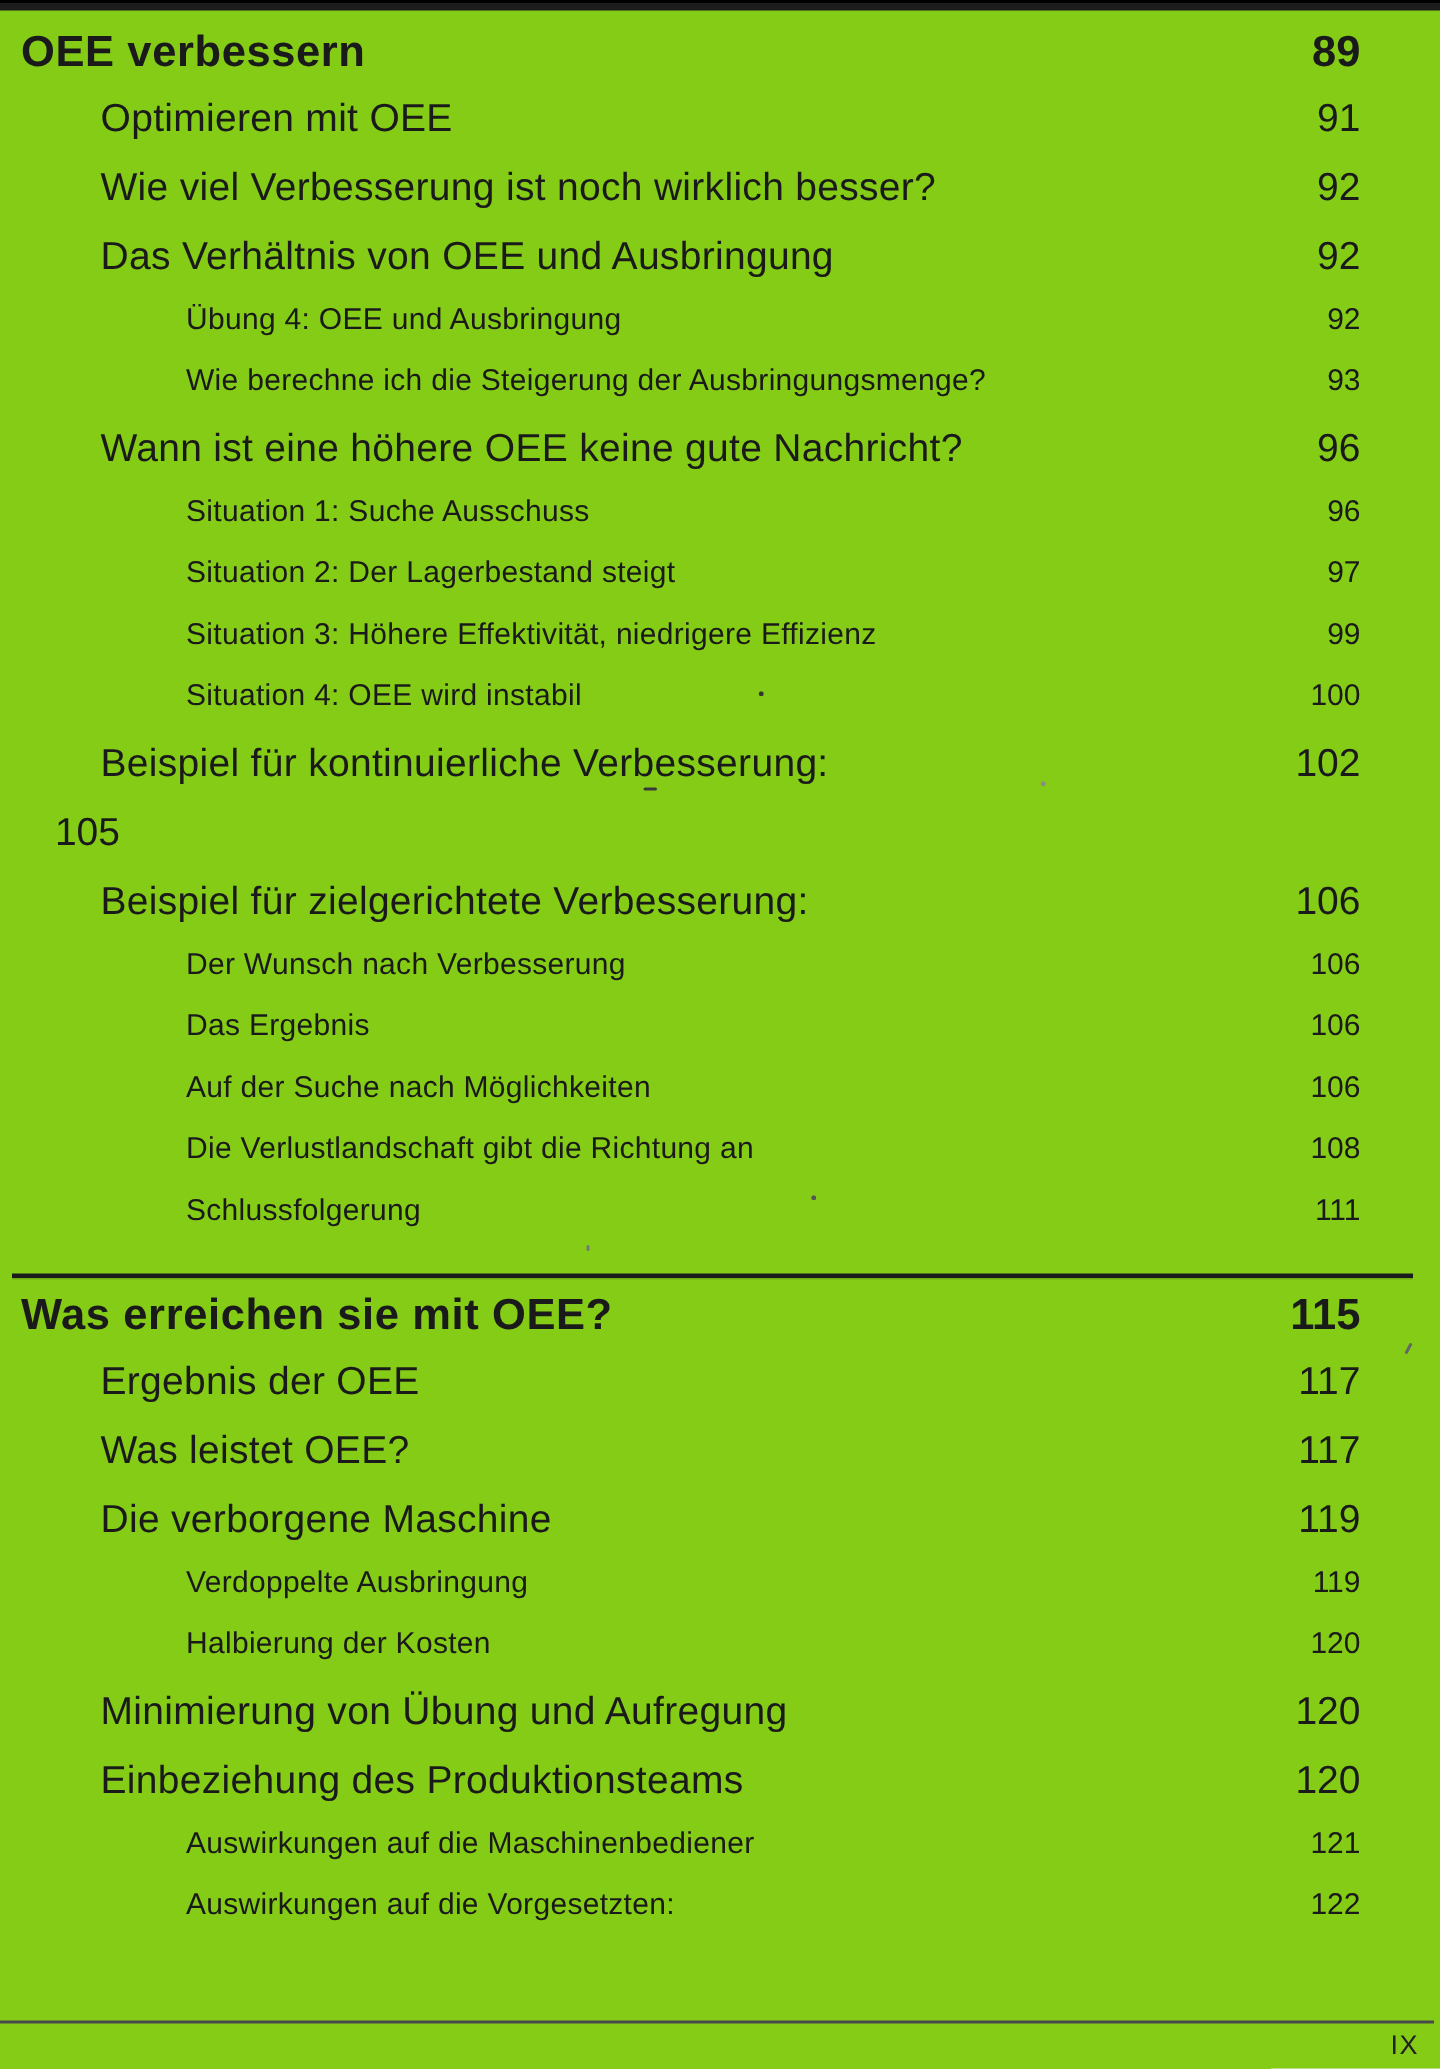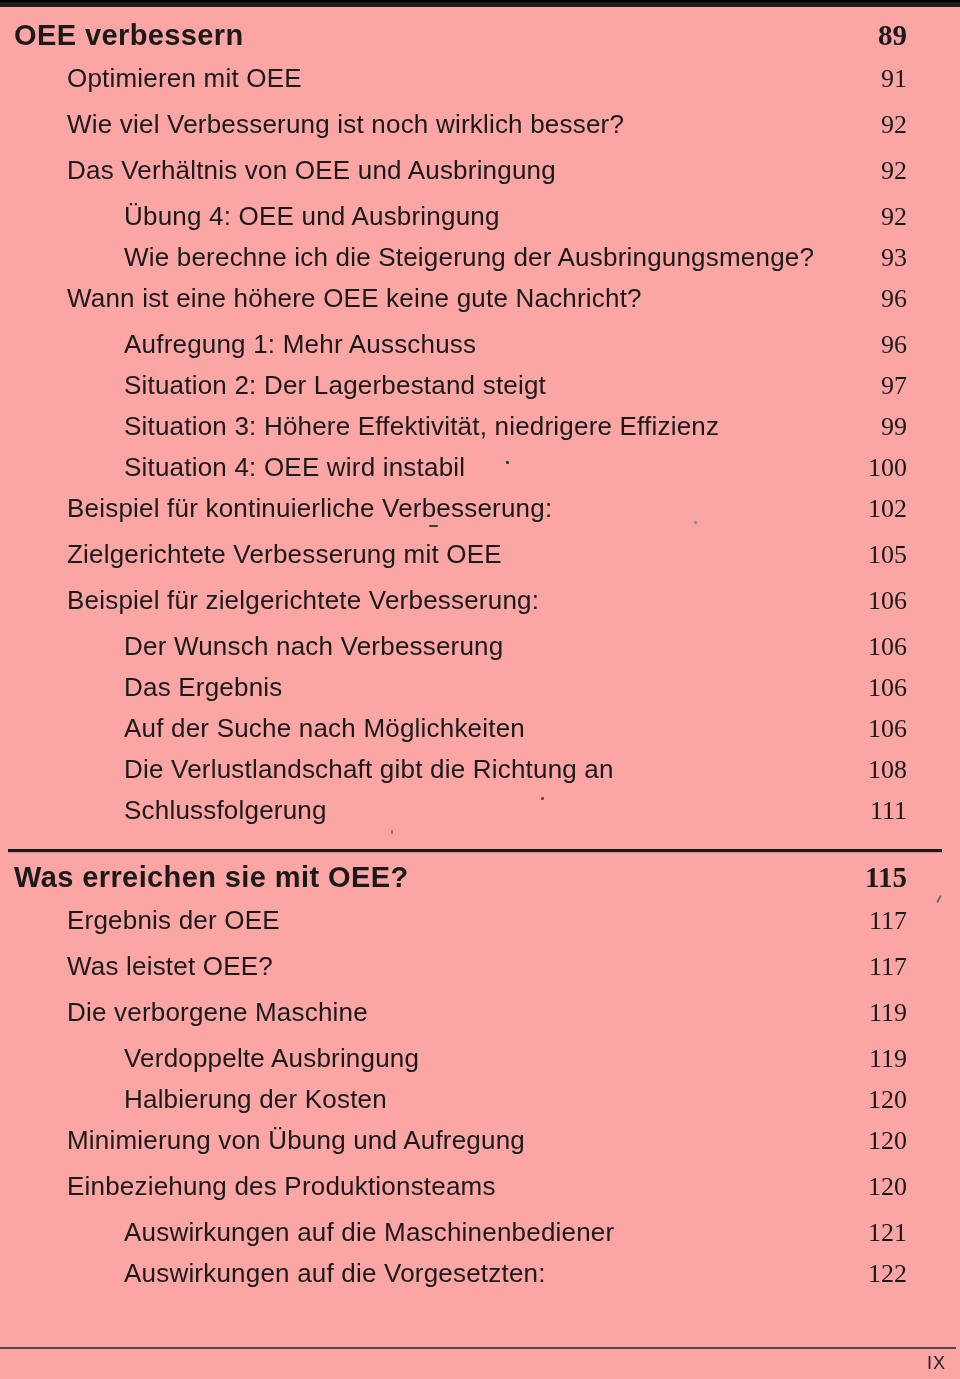--- a/index.html
+++ b/index.html
@@ -1,42 +1,42 @@
 <!DOCTYPE html>
 <html><head>
 <meta charset="utf-8">
 <style>
   html,body{margin:0;padding:0;background:#e8e8e6;}
   .page{
     position:relative;
     width:960px;height:1379px;
-    background:#fca5a5;
+    background:#84cc16;
     font-family:"Liberation Sans","DejaVu Sans",sans-serif;
     color:#1a1a1a;
     overflow:hidden;
     margin:0 auto;
   }
   .top-rule{
     position:absolute;top:0;left:0;right:0;height:7px;
     background:linear-gradient(to bottom,#000 0 2px,#1d1d1d 2px 7px);
   }
   .toc{position:absolute;top:7px;left:0;right:0;padding-top:12px;}
   .toc-row{
     display:flex;
     align-items:flex-start;
     padding-right:53px;
     line-height:1.12;
   }
   .toc-row .t{flex:1 1 auto;letter-spacing:0.2px;}
-  .toc-row .p{flex:0 0 auto;width:80px;text-align:right;white-space:nowrap;font-family:Liberation Serif, serif;}
+  .toc-row .p{flex:0 0 auto;width:80px;text-align:right;white-space:nowrap;}
   .row-chapter{height:45px;font-size:29px;font-weight:700;}
   .row-chapter .t{padding-left:14px;letter-spacing:0.4px;}
   .row-l1{height:46px;font-size:26px;}
   .row-l1 .t{padding-left:67px;}
-  .row-l2{height:41px;font-size:26px;justify-content:center;}
+  .row-l2{height:41px;font-size:20px;justify-content:center;}
   .row-l2 .t{padding-left:124px;}
   .section-divider{
     height:3px;background:#1b1b1b;
     margin:12px 18px 9px 8px;
     box-shadow:0 1px 0 rgba(0,0,0,0.15);
   }
   .footer-rule{
     position:absolute;left:0;right:4px;top:1347px;height:2px;
     background:#4a4a4a;
   }
@@ -82,41 +82,40 @@
       </div>
       <div class="toc-row row-l2">
         <span class="t">Wie berechne ich die Steigerung der Ausbringungsmenge?</span>
         <span class="p">93</span>
       </div>
       <div class="toc-row row-l1">
         <span class="t">Wann ist eine höhere OEE keine gute Nachricht?</span>
         <span class="p">96</span>
       </div>
       <div class="toc-row row-l2">
-        <span class="t">Aufregung 1: Mehr Ausschuss</span>
+        <span class="t">Situation 1: Suche Ausschuss</span>
         <span class="p">96</span>
       </div>
       <div class="toc-row row-l2">
         <span class="t">Situation 2: Der Lagerbestand steigt</span>
         <span class="p">97</span>
       </div>
       <div class="toc-row row-l2">
         <span class="t">Situation 3: Höhere Effektivität, niedrigere Effizienz</span>
         <span class="p">99</span>
       </div>
       <div class="toc-row row-l2">
         <span class="t">Situation 4: OEE wird instabil</span>
         <span class="p">100</span>
       </div>
       <div class="toc-row row-l1">
         <span class="t">Beispiel für kontinuierliche Verbesserung:</span>
         <span class="p">102</span>
       </div>
       <div class="toc-row row-l1">
-        <span class="t">Zielgerichtete Verbesserung mit OEE</span>
         <span class="p">105</span>
       </div>
       <div class="toc-row row-l1">
         <span class="t">Beispiel für zielgerichtete Verbesserung:</span>
         <span class="p">106</span>
       </div>
       <div class="toc-row row-l2">
         <span class="t">Der Wunsch nach Verbesserung</span>
         <span class="p">106</span>
       </div>

